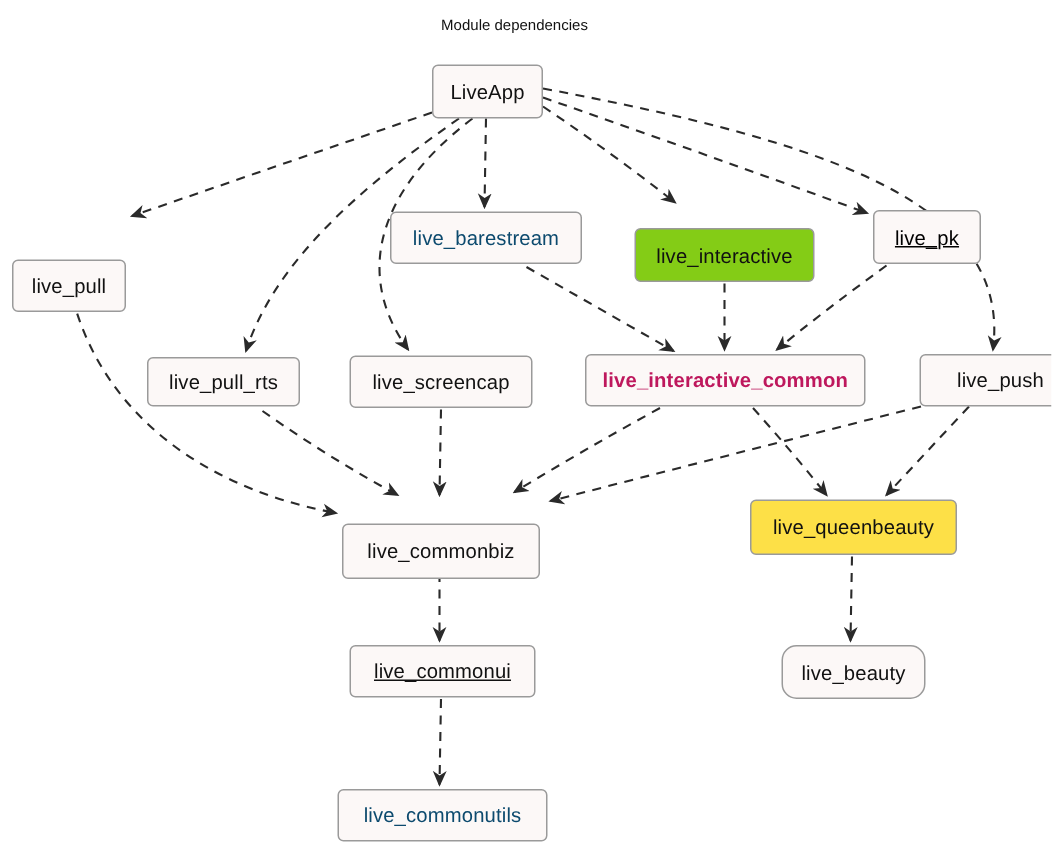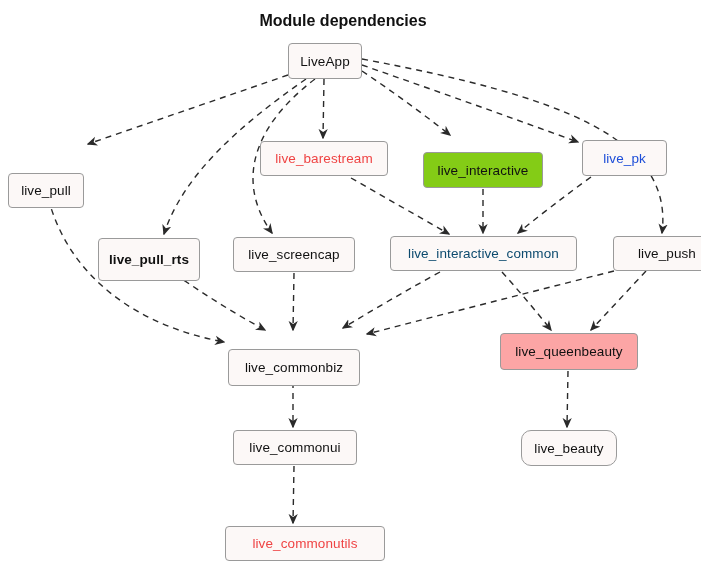--- a/index.html
+++ b/index.html
@@ -13,22 +13,22 @@
     width: 701px;
     height: 568px;
     background: #ffffff;
     overflow: hidden;
   }
   .diagram-title {
     position: absolute;
     top: 12px;
     left: 343px;
     transform: translateX(-50%);
-    font-size: 16px;
-    font-weight: bold;
+    font-size: 10px;
+    font-weight: normal;
     color: #111111;
     white-space: nowrap;
   }
   svg.edges {
     position: absolute;
     left: 0;
     top: 0;
   }
   svg.edges path.edge {
     fill: none;
@@ -79,26 +79,26 @@
         <path class="edge" d="M591,177 Q551,206 518,233" stroke="#2a2a2a" stroke-dasharray="6 5" marker-end="url(#arrow)"></path>
         <path class="edge" d="M293,371 L293,427" stroke="#2a2a2a" stroke-dasharray="6 5" marker-end="url(#arrow)"></path>
         <path class="edge" d="M294,466 L293,523" stroke="#2a2a2a" stroke-dasharray="6 5" marker-end="url(#arrow)"></path>
         <path class="edge" d="M568,371 L567,427" stroke="#2a2a2a" stroke-dasharray="6 5" marker-end="url(#arrow)"></path>
       </g>
   </svg>
 
   <div id="node-layer">
       <div class="node" style="left: 288px; top: 43px; width: 74px; height: 36px; background: rgb(252, 248, 247); border-color: rgb(154, 154, 154); color: rgb(17, 17, 17);">LiveApp</div>
       <div class="node" style="left: 8px; top: 141px; width: 76px; height: 35px; background: rgb(252, 248, 247); border-color: rgb(154, 154, 154); color: rgb(17, 17, 17); margin-top: 32px;">live_pull</div>
-      <div class="node" style="left: 260px; top: 141px; width: 128px; height: 35px; background: rgb(252, 248, 247); border-color: rgb(154, 154, 154); color: #ef4444;">live_barestream</div>
+      <div class="node" style="left: 260px; top: 141px; width: 128px; height: 35px; background: rgb(252, 248, 247); border-color: rgb(154, 154, 154); color: #0c4a6e;">live_barestream</div>
       <div class="node" style="left: 423px; top: 152px; width: 120px; height: 36px; background: #84cc16; border-color: rgb(154, 154, 154); color: rgb(17, 17, 17);">live_interactive</div>
-      <div class="node" style="left: 582px; top: 140px; width: 85px; height: 36px; background: rgb(252, 248, 247); border-color: rgb(154, 154, 154); color: #1d4ed8;">live_pk</div>
-      <div class="node" style="left: 98px; top: 238px; width: 102px; height: 43px; background: rgb(252, 248, 247); border-color: rgb(154, 154, 154); color: rgb(17, 17, 17); font-weight: bold;">live_pull_rts</div>
+      <div class="node" style="left: 582px; top: 140px; width: 72px; height: 36px; background: rgb(252, 248, 247); border-color: rgb(154, 154, 154); color: #000000; text-decoration: underline;">live_pk</div>
+      <div class="node" style="left: 98px; top: 238px; width: 102px; height: 33px; background: rgb(252, 248, 247); border-color: rgb(154, 154, 154); color: rgb(17, 17, 17);">live_pull_rts</div>
       <div class="node" style="left: 233px; top: 237px; width: 122px; height: 35px; background: rgb(252, 248, 247); border-color: rgb(154, 154, 154); color: rgb(17, 17, 17);">live_screencap</div>
-      <div class="node" style="left: 390px; top: 236px; width: 187px; height: 35px; background: rgb(252, 248, 247); border-color: rgb(154, 154, 154); color: #0c4a6e;">live_interactive_common</div>
+      <div class="node" style="left: 390px; top: 236px; width: 187px; height: 35px; background: rgb(252, 248, 247); border-color: rgb(154, 154, 154); color: #be185d; font-weight: bold;">live_interactive_common</div>
       <div class="node" style="left: 613px; top: 236px; width: 108px; height: 35px; background: rgb(252, 248, 247); border-color: rgb(154, 154, 154); color: rgb(17, 17, 17);">live_push</div>
       <div class="node" style="left: 228px; top: 333px; width: 132px; height: 37px; background: rgb(252, 248, 247); border-color: rgb(154, 154, 154); color: rgb(17, 17, 17); margin-top: 16px;">live_commonbiz</div>
-      <div class="node" style="left: 500px; top: 333px; width: 138px; height: 37px; background: #fca5a5; border-color: rgb(154, 154, 154); color: rgb(17, 17, 17);">live_queenbeauty</div>
-      <div class="node" style="left: 233px; top: 430px; width: 124px; height: 35px; background: rgb(252, 248, 247); border-color: rgb(154, 154, 154); color: rgb(17, 17, 17);">live_commonui</div>
+      <div class="node" style="left: 500px; top: 333px; width: 138px; height: 37px; background: #fde047; border-color: rgb(154, 154, 154); color: rgb(17, 17, 17);">live_queenbeauty</div>
+      <div class="node" style="left: 233px; top: 430px; width: 124px; height: 35px; background: rgb(252, 248, 247); border-color: rgb(154, 154, 154); color: rgb(17, 17, 17); text-decoration: underline;">live_commonui</div>
       <div class="node" style="left: 521px; top: 430px; width: 96px; height: 36px; background: rgb(252, 248, 247); border-color: rgb(154, 154, 154); color: rgb(17, 17, 17); border-radius: 10px;">live_beauty</div>
-      <div class="node" style="left: 225px; top: 526px; width: 160px; height: 35px; background: rgb(252, 248, 247); border-color: rgb(154, 154, 154); color: #ef4444;">live_commonutils</div>
+      <div class="node" style="left: 225px; top: 526px; width: 140px; height: 35px; background: rgb(252, 248, 247); border-color: rgb(154, 154, 154); color: #0c4a6e;">live_commonutils</div>
     </div>
 </div>
 
 </body></html>

